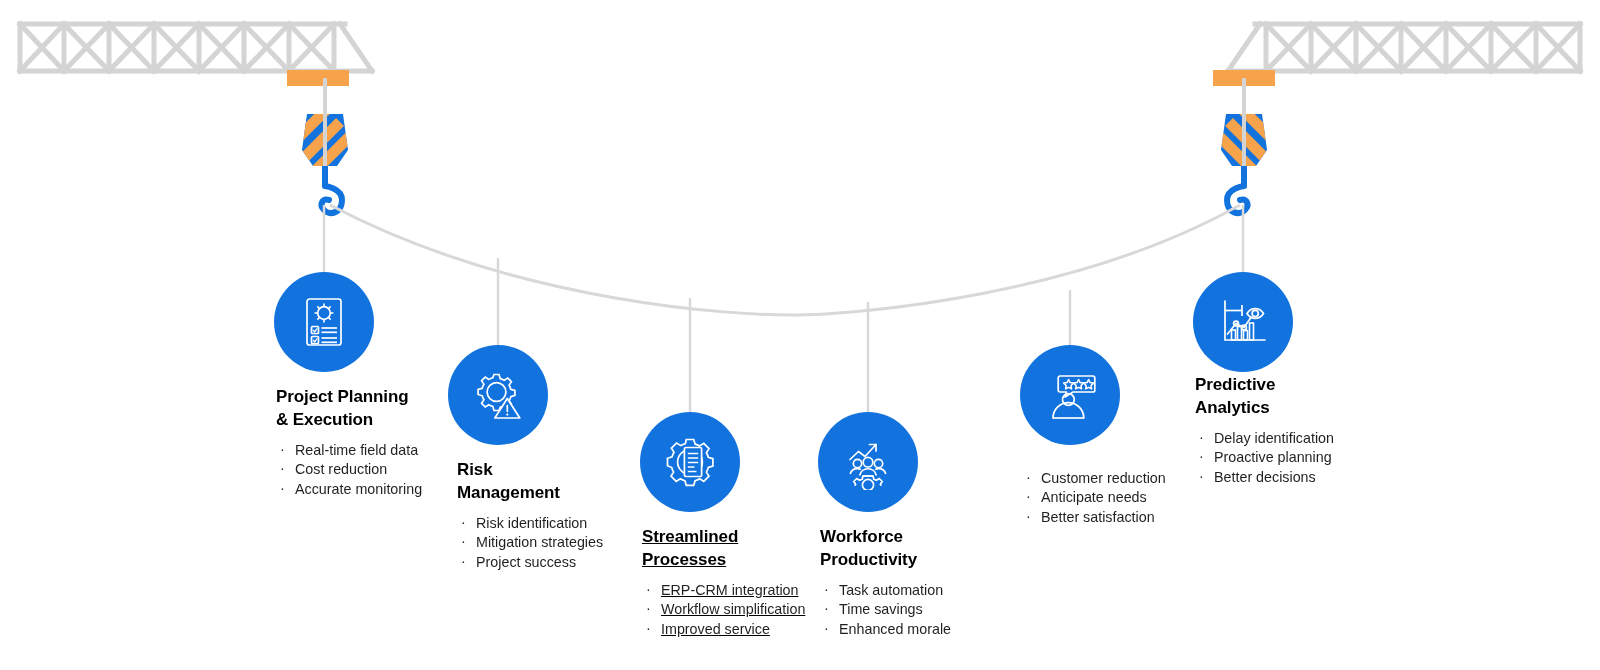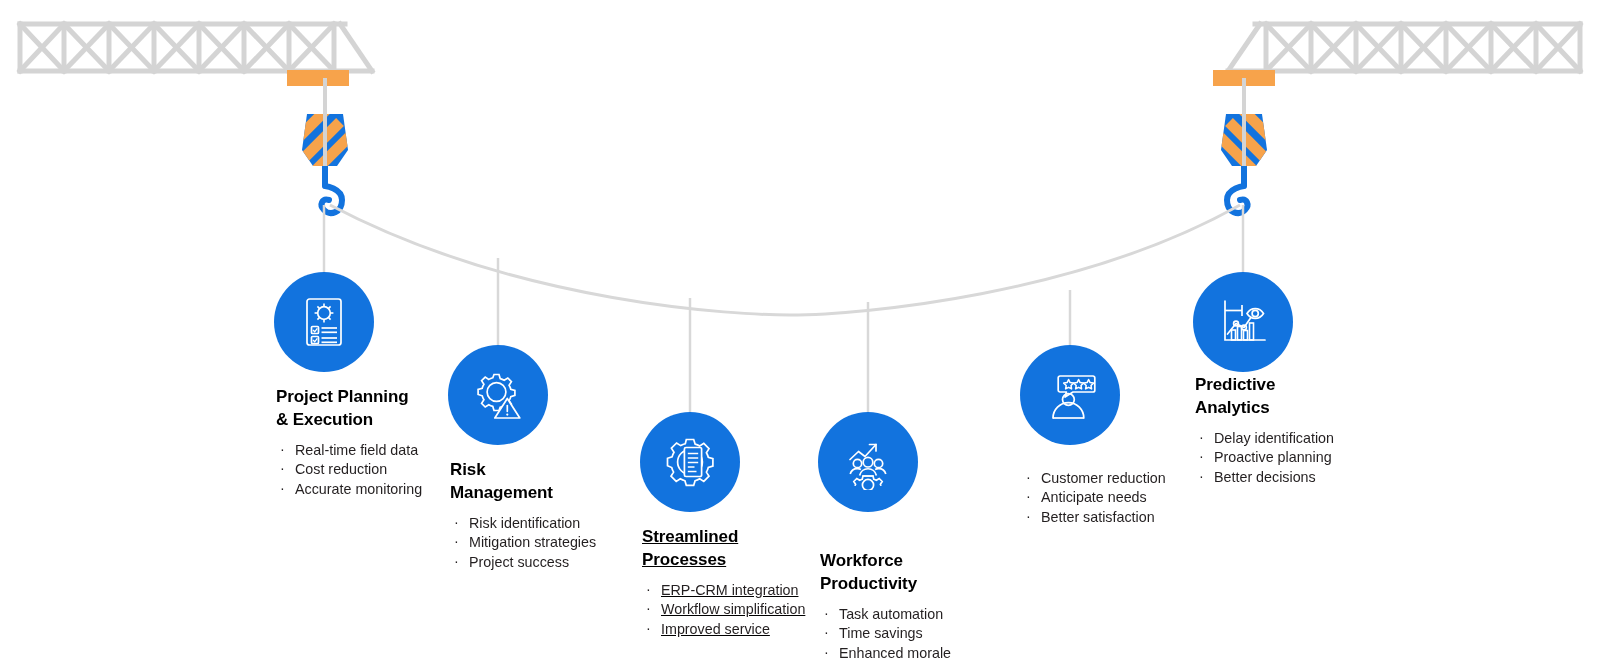--- a/index.html
+++ b/index.html
@@ -224,21 +224,21 @@
   <div class="node" style="left:448px; top:345px; width:260px;">
     <div class="bubble" style="left:0; top:0; width:100px; height:100px;">
       <svg width="56" height="56" viewBox="0 0 56 56" fill="none" stroke="#ffffff" stroke-width="1.7">
         <path d="M24 7.5 h5 l1.2 4.1 a14.5 14.5 0 0 1 4 1.7 l3.6-2.3 3.6 3.6 -2.3 3.6 a14.5 14.5 0 0 1 1.7 4 l4.1 1.2 v5 l-4.1 1.2 a14.5 14.5 0 0 1 -1.7 4 l2.3 3.6 -3.6 3.6 -3.6-2.3 a14.5 14.5 0 0 1 -4 1.7 L29 43.5 h-5 l-1.2-4.1 a14.5 14.5 0 0 1 -4-1.7 l-3.6 2.3 -3.6-3.6 2.3-3.6 a14.5 14.5 0 0 1 -1.7-4 L8.1 27.5 v-5 l4.1-1.2 a14.5 14.5 0 0 1 1.7-4 l-2.3-3.6 3.6-3.6 3.6 2.3 a14.5 14.5 0 0 1 4-1.7 Z"></path>
         <circle cx="26.5" cy="25" r="9.4"></circle>
         <path d="M37.3 31.5 L49.8 51 H24.8 Z" fill="#1273de" stroke-linejoin="round"></path>
         <line x1="37.3" y1="38.5" x2="37.3" y2="44.3" stroke-linecap="round"></line>
         <circle cx="37.3" cy="47.6" r="1.1" fill="#ffffff" stroke="none"></circle>
       </svg>
     </div>
-    <div class="node-text" style="left:2px; top:114px;">
+    <div class="node-text" style="left:9px; top:114px;">
       <div class="node-title">
         <div>Risk</div>
         <div>Management</div>
       </div>
       <div class="node-list">
         <div class="li">
           <span class="bullet">·</span>
           <span>Risk identification</span>
         </div>
         <div class="li">
@@ -299,21 +299,21 @@
         <circle cx="28" cy="28.2" r="4.8"></circle>
         <circle cx="38.5" cy="29.5" r="4.2"></circle>
         <path d="M10.2 40 a7.4 7.4 0 0 1 7.3-5.3 a7.4 7.4 0 0 1 3.4 0.8"></path>
         <path d="M45.8 40 a7.4 7.4 0 0 0 -7.3-5.3 a7.4 7.4 0 0 0 -3.4 0.8"></path>
         <path d="M19.6 41.5 a8.6 8.6 0 0 1 16.8 0"></path>
         <path d="M23 42 h10 l0.8 3.2 a10 10 0 0 1 2.6 1.1 l2.8-1.8 3 3 -1.8 2.8 l0.4 0.9" stroke-linecap="round"></path>
         <path d="M33 42 h-10 l-0.8 3.2 a10 10 0 0 0 -2.6 1.1 l-2.8-1.8 -3 3 1.8 2.8 l-0.4 0.9" stroke-linecap="round"></path>
         <circle cx="28" cy="51" r="5.6"></circle>
       </svg>
     </div>
-    <div class="node-text" style="left:2px; top:114px;margin-top:24px;">
+    <div class="node-text" style="left:2px; top:114px;">
       <div class="node-title">
         <div>Workforce</div>
         <div>Productivity</div>
       </div>
       <div class="node-list">
         <div class="li">
           <span class="bullet">·</span>
           <span>Task automation</span>
         </div>
         <div class="li">

